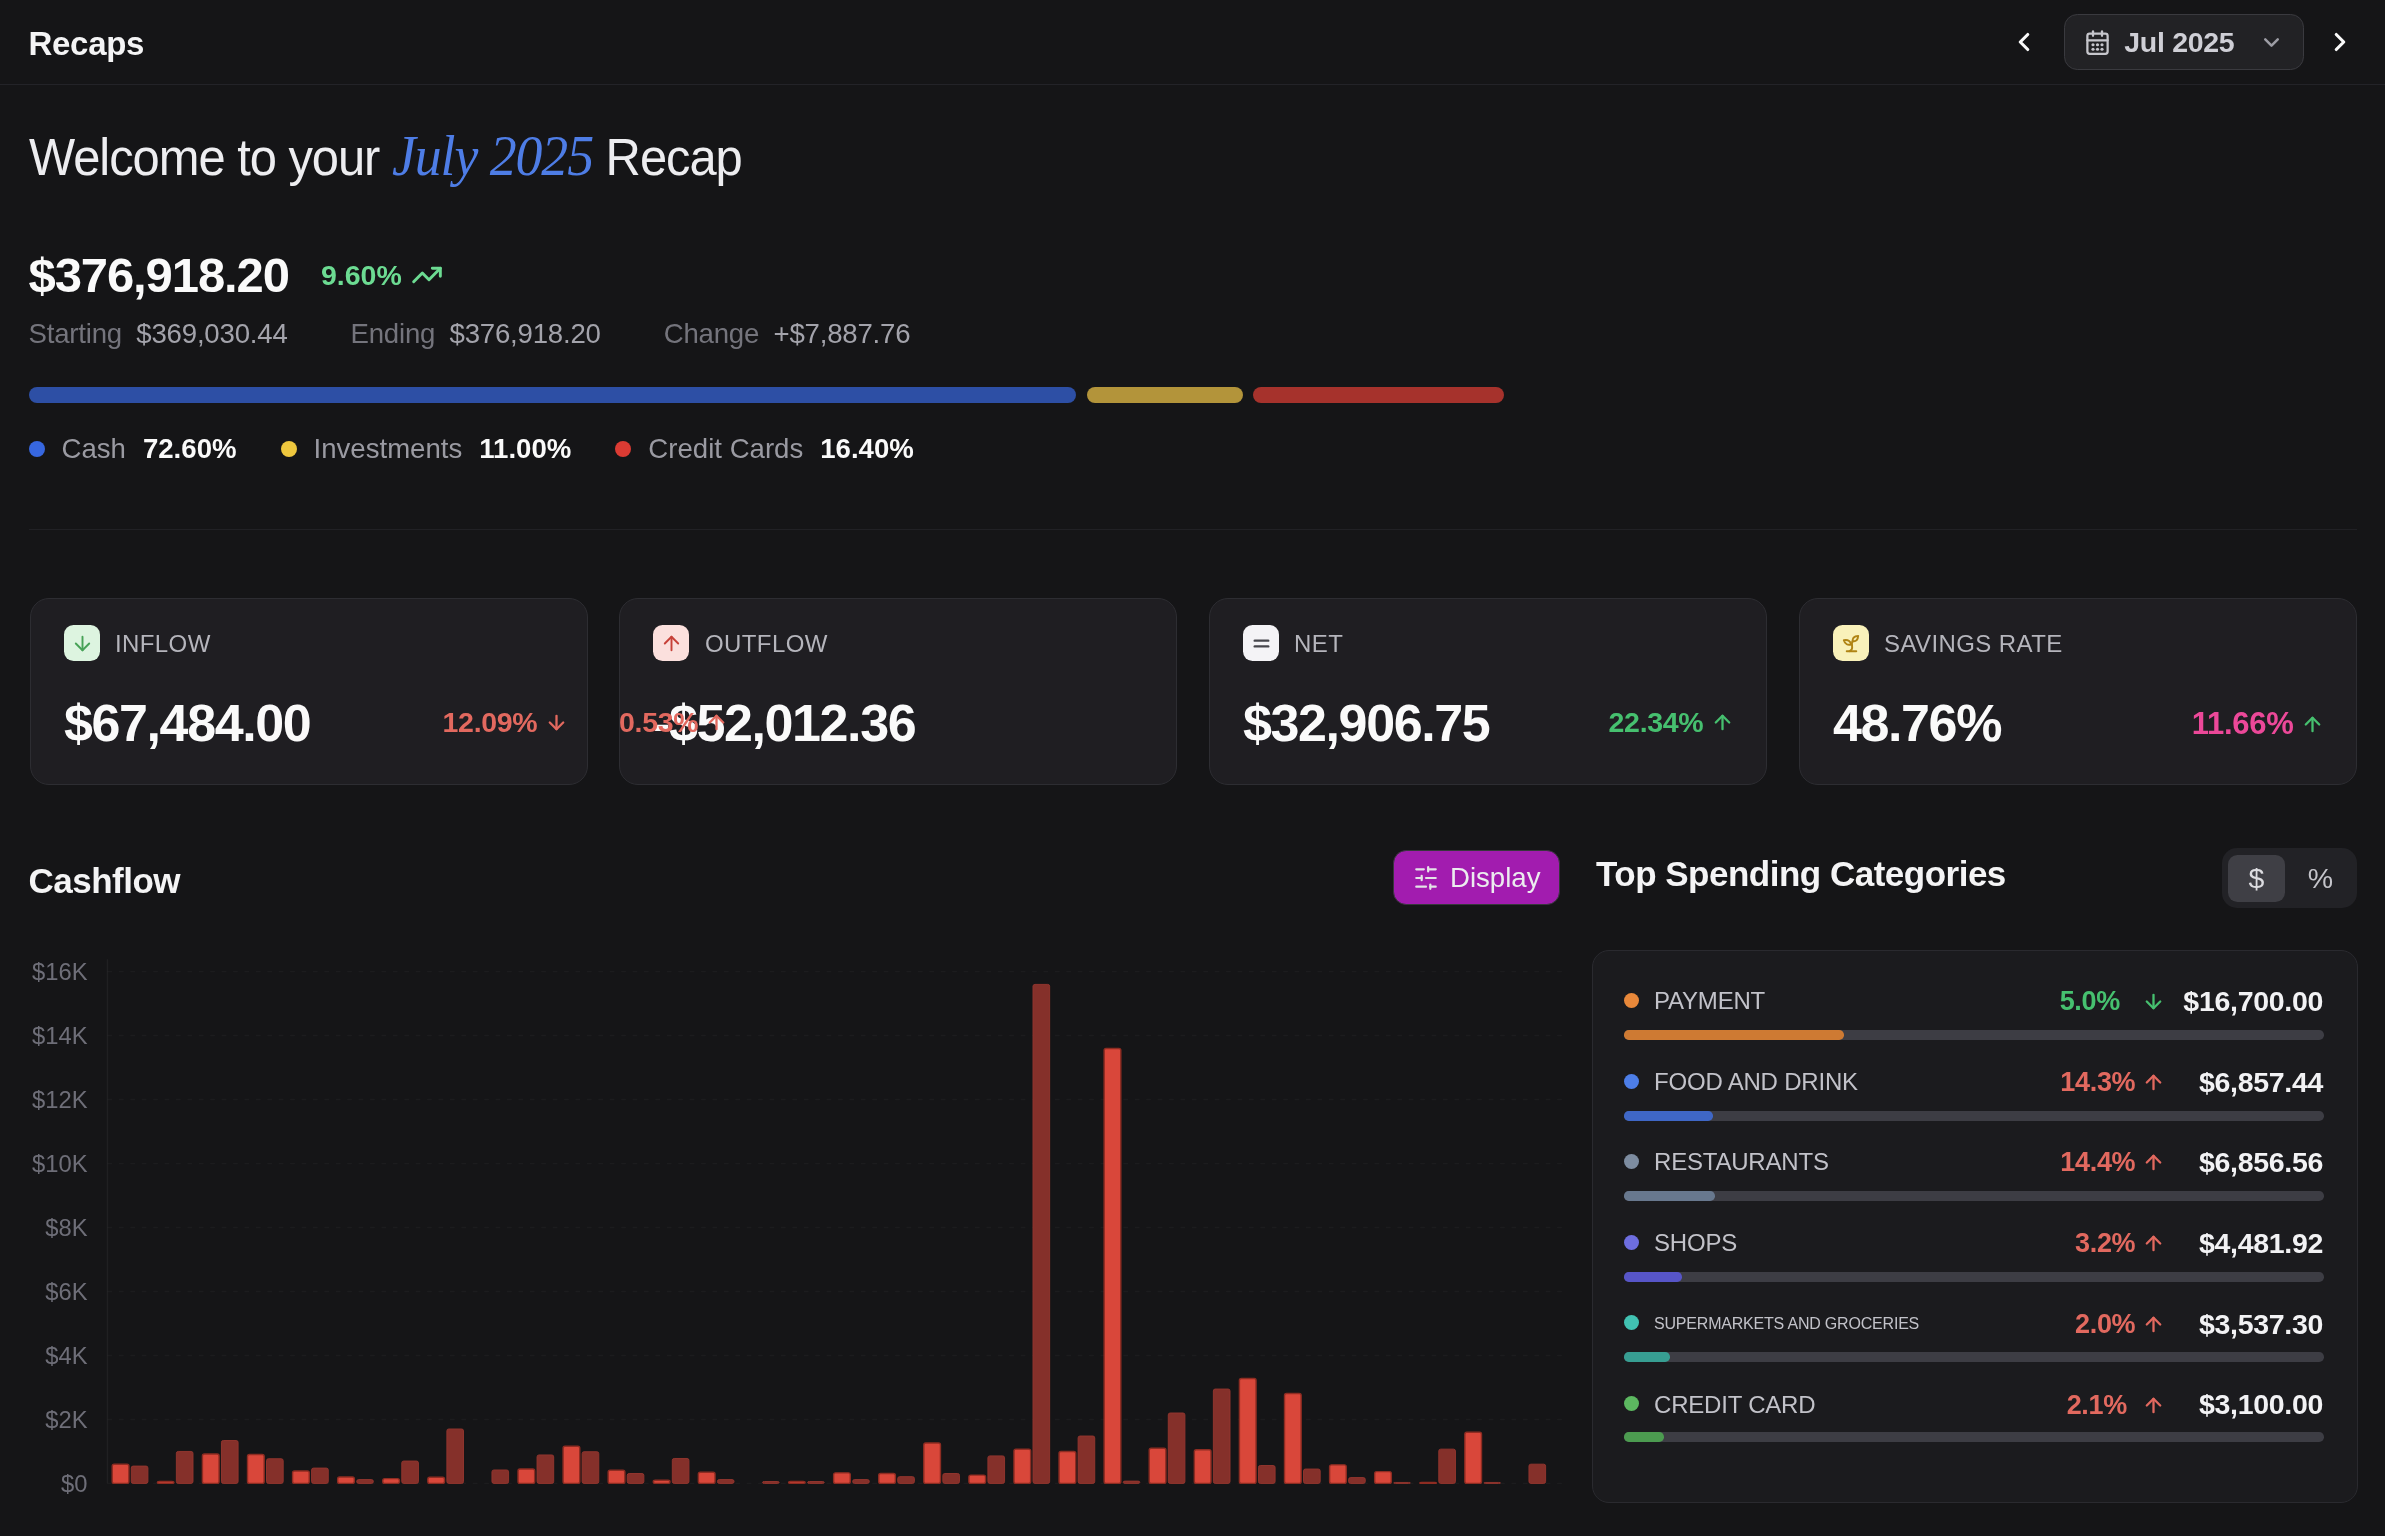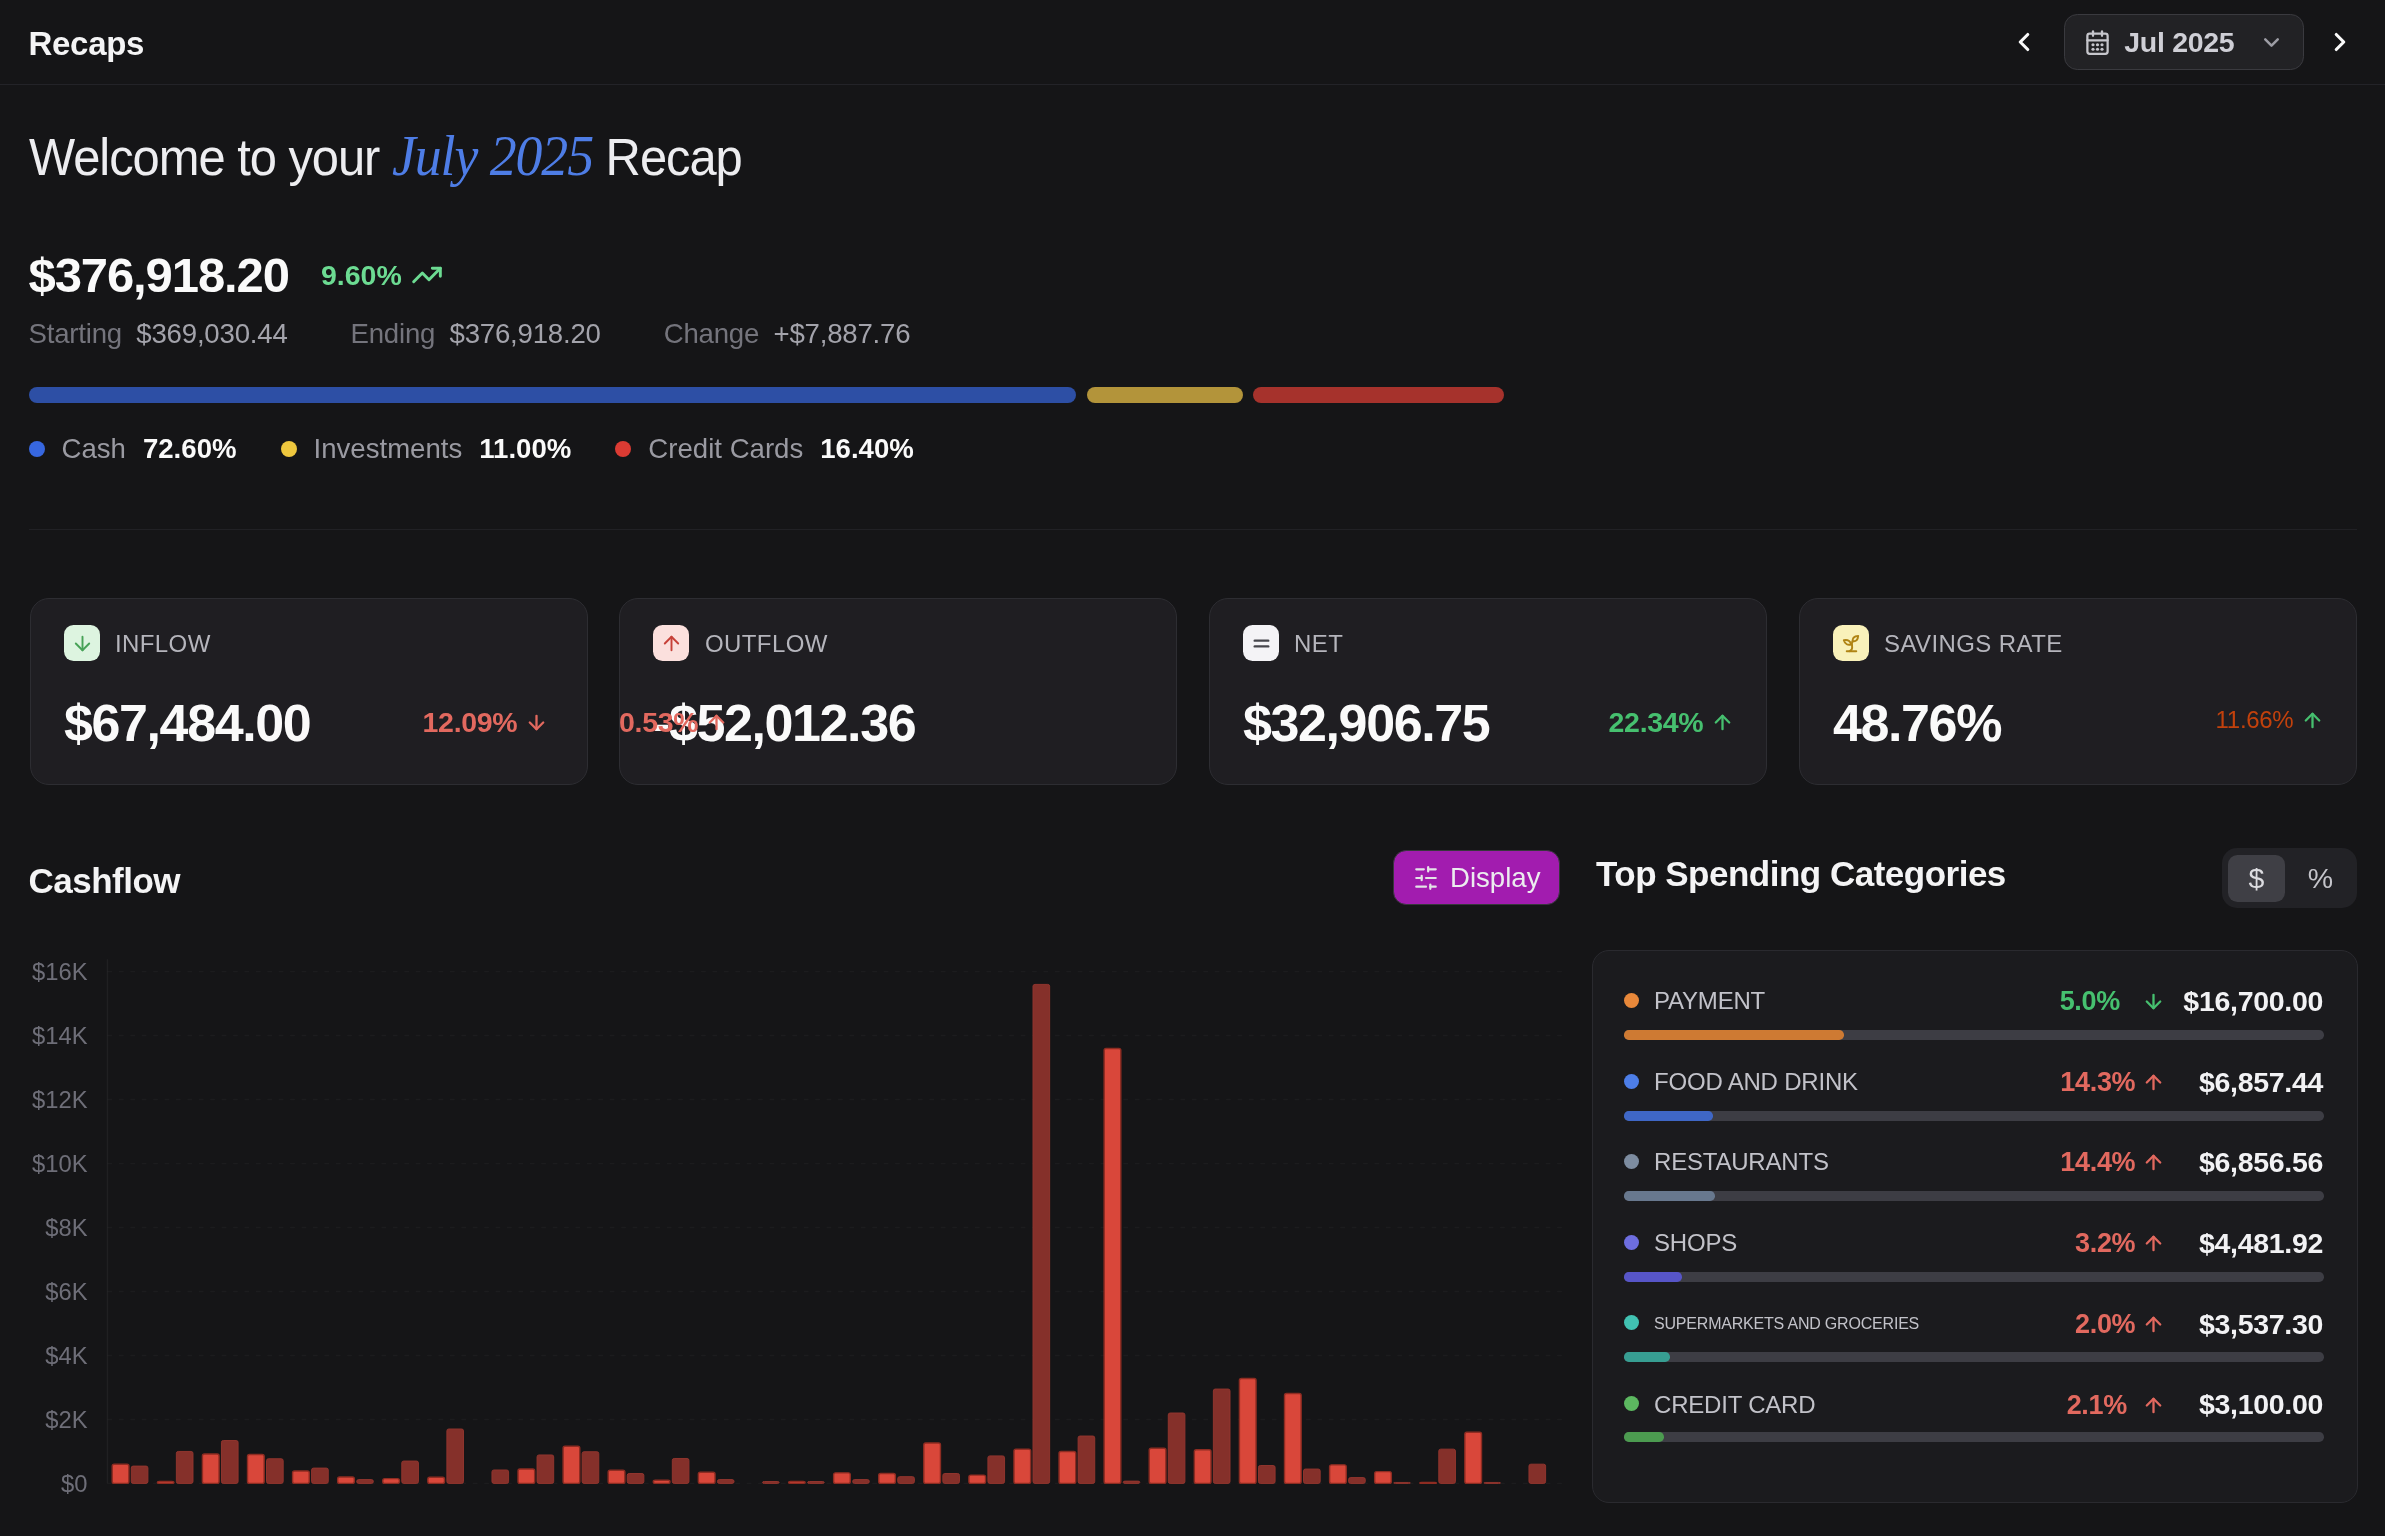--- a/index.html
+++ b/index.html
@@ -90,21 +90,21 @@
 
 <div class="abs" style="left:29.5px;top:598px;width:558px;height:187px;background:#1f1e22;border:1.9px solid #2d2d32;border-radius:19px;"></div>
 <div class="abs" style="left:64px;top:625px;width:36px;height:36px;border-radius:9.5px;background:#ddf4e0;display:flex;align-items:center;justify-content:center;">
     <svg width="23" height="23" viewBox="0 0 24 24" fill="none" stroke="#47a257" stroke-width="2" stroke-linecap="round" stroke-linejoin="round">
       <path d="M12 5v14"></path>
       <path d="m19 12-7 7-7-7"></path>
     </svg>
   </div>
 <div class="abs" style="left:115px;top:630px;font-size:24px;letter-spacing:0.4px;color:#b5b5bc;font-weight:500;">INFLOW</div>
 <div class="abs" style="left:64px;top:697px;font-size:52px;font-weight:700;color:#fafafa;letter-spacing:-1.4px;line-height:52px;">$67,484.00</div>
-<div class="abs" style="left:23px;top:706px;width:525px;display:flex;justify-content:flex-end;align-items:center;gap:7.6px;">
+<div class="abs" style="left:43px;top:706px;width:525px;display:flex;justify-content:flex-end;align-items:center;gap:7.6px;">
   <span style="font-size:28.5px;font-weight:600;color:#e2695f;letter-spacing:-0.3px;">12.09%</span>
     <svg width="23" height="23" viewBox="0 0 24 24" fill="none" stroke="#e2695f" stroke-width="2.4" stroke-linecap="round" stroke-linejoin="round">
       <path d="M12 5v14"></path>
       <path d="m19 12-7 7-7-7"></path>
     </svg>
 </div>
 <div class="abs" style="left:619px;top:598px;width:558px;height:187px;background:#1f1e22;border:1.9px solid #2d2d32;border-radius:19px;"></div>
 <div class="abs" style="left:653px;top:625px;width:36px;height:36px;border-radius:9.5px;background:#fbe0dd;display:flex;align-items:center;justify-content:center;">
     <svg width="23" height="23" viewBox="0 0 24 24" fill="none" stroke="#c64138" stroke-width="2" stroke-linecap="round" stroke-linejoin="round">
       <path d="M12 19V5"></path>
@@ -141,21 +141,21 @@
     <svg width="23" height="23" viewBox="0 0 24 24" fill="none" stroke="#b08414" stroke-width="2" stroke-linecap="round" stroke-linejoin="round">
       <path d="M7 20h10"></path>
       <path d="M10 20c5.5-2.5.8-6.4 3-10"></path>
       <path d="M9.5 9.4c1.1.8 1.8 2.2 2.3 3.7-2 .4-3.5.4-4.8-.3-1.2-.6-2.3-1.9-3-4.2 2.8-.5 4.4 0 5.5.8z"></path>
       <path d="M14.1 6a7 7 0 0 0-1.1 4c1.9-.1 3.3-.6 4.3-1.4 1-1 1.6-2.3 1.7-4.6-2.7.1-4 1-4.9 2z"></path>
     </svg>
   </div>
 <div class="abs" style="left:1884px;top:630px;font-size:24px;letter-spacing:0.4px;color:#b5b5bc;font-weight:500;">SAVINGS RATE</div>
 <div class="abs" style="left:1833px;top:697px;font-size:52px;font-weight:700;color:#fafafa;letter-spacing:-1.4px;line-height:52px;">48.76%</div>
 <div class="abs" style="left:1799px;top:706px;width:525px;display:flex;justify-content:flex-end;align-items:center;gap:7.6px;">
-  <span style="font-size:24px;font-weight:400;color:#c2410c;letter-spacing:-0.3px;">11.66%</span>
+  <span style="font-size:31px;font-weight:700;color:#ec4899;letter-spacing:-0.3px;">11.66%</span>
     <svg width="23" height="23" viewBox="0 0 24 24" fill="none" stroke="#46c06f" stroke-width="2.4" stroke-linecap="round" stroke-linejoin="round">
       <path d="M12 19V5"></path>
       <path d="m5 12 7-7 7 7"></path>
     </svg>
 </div>
 
 <div class="abs" style="left:28.5px;top:861px;font-size:35px;font-weight:700;color:#f4f4f5;letter-spacing:-0.5px;">Cashflow</div>
 <div class="abs" style="left:1393px;top:850px;width:167px;height:55px;background:#a21caf;border:1.9px solid #37373c;border-radius:13.3px;display:flex;align-items:center;justify-content:center;gap:11.4px;">
   <svg width="26" height="26" viewBox="0 0 24 24" fill="none" stroke="#e4e4e7" stroke-width="2" stroke-linecap="round" stroke-linejoin="round">
       <line x1="21" x2="14" y1="4" y2="4"></line>

